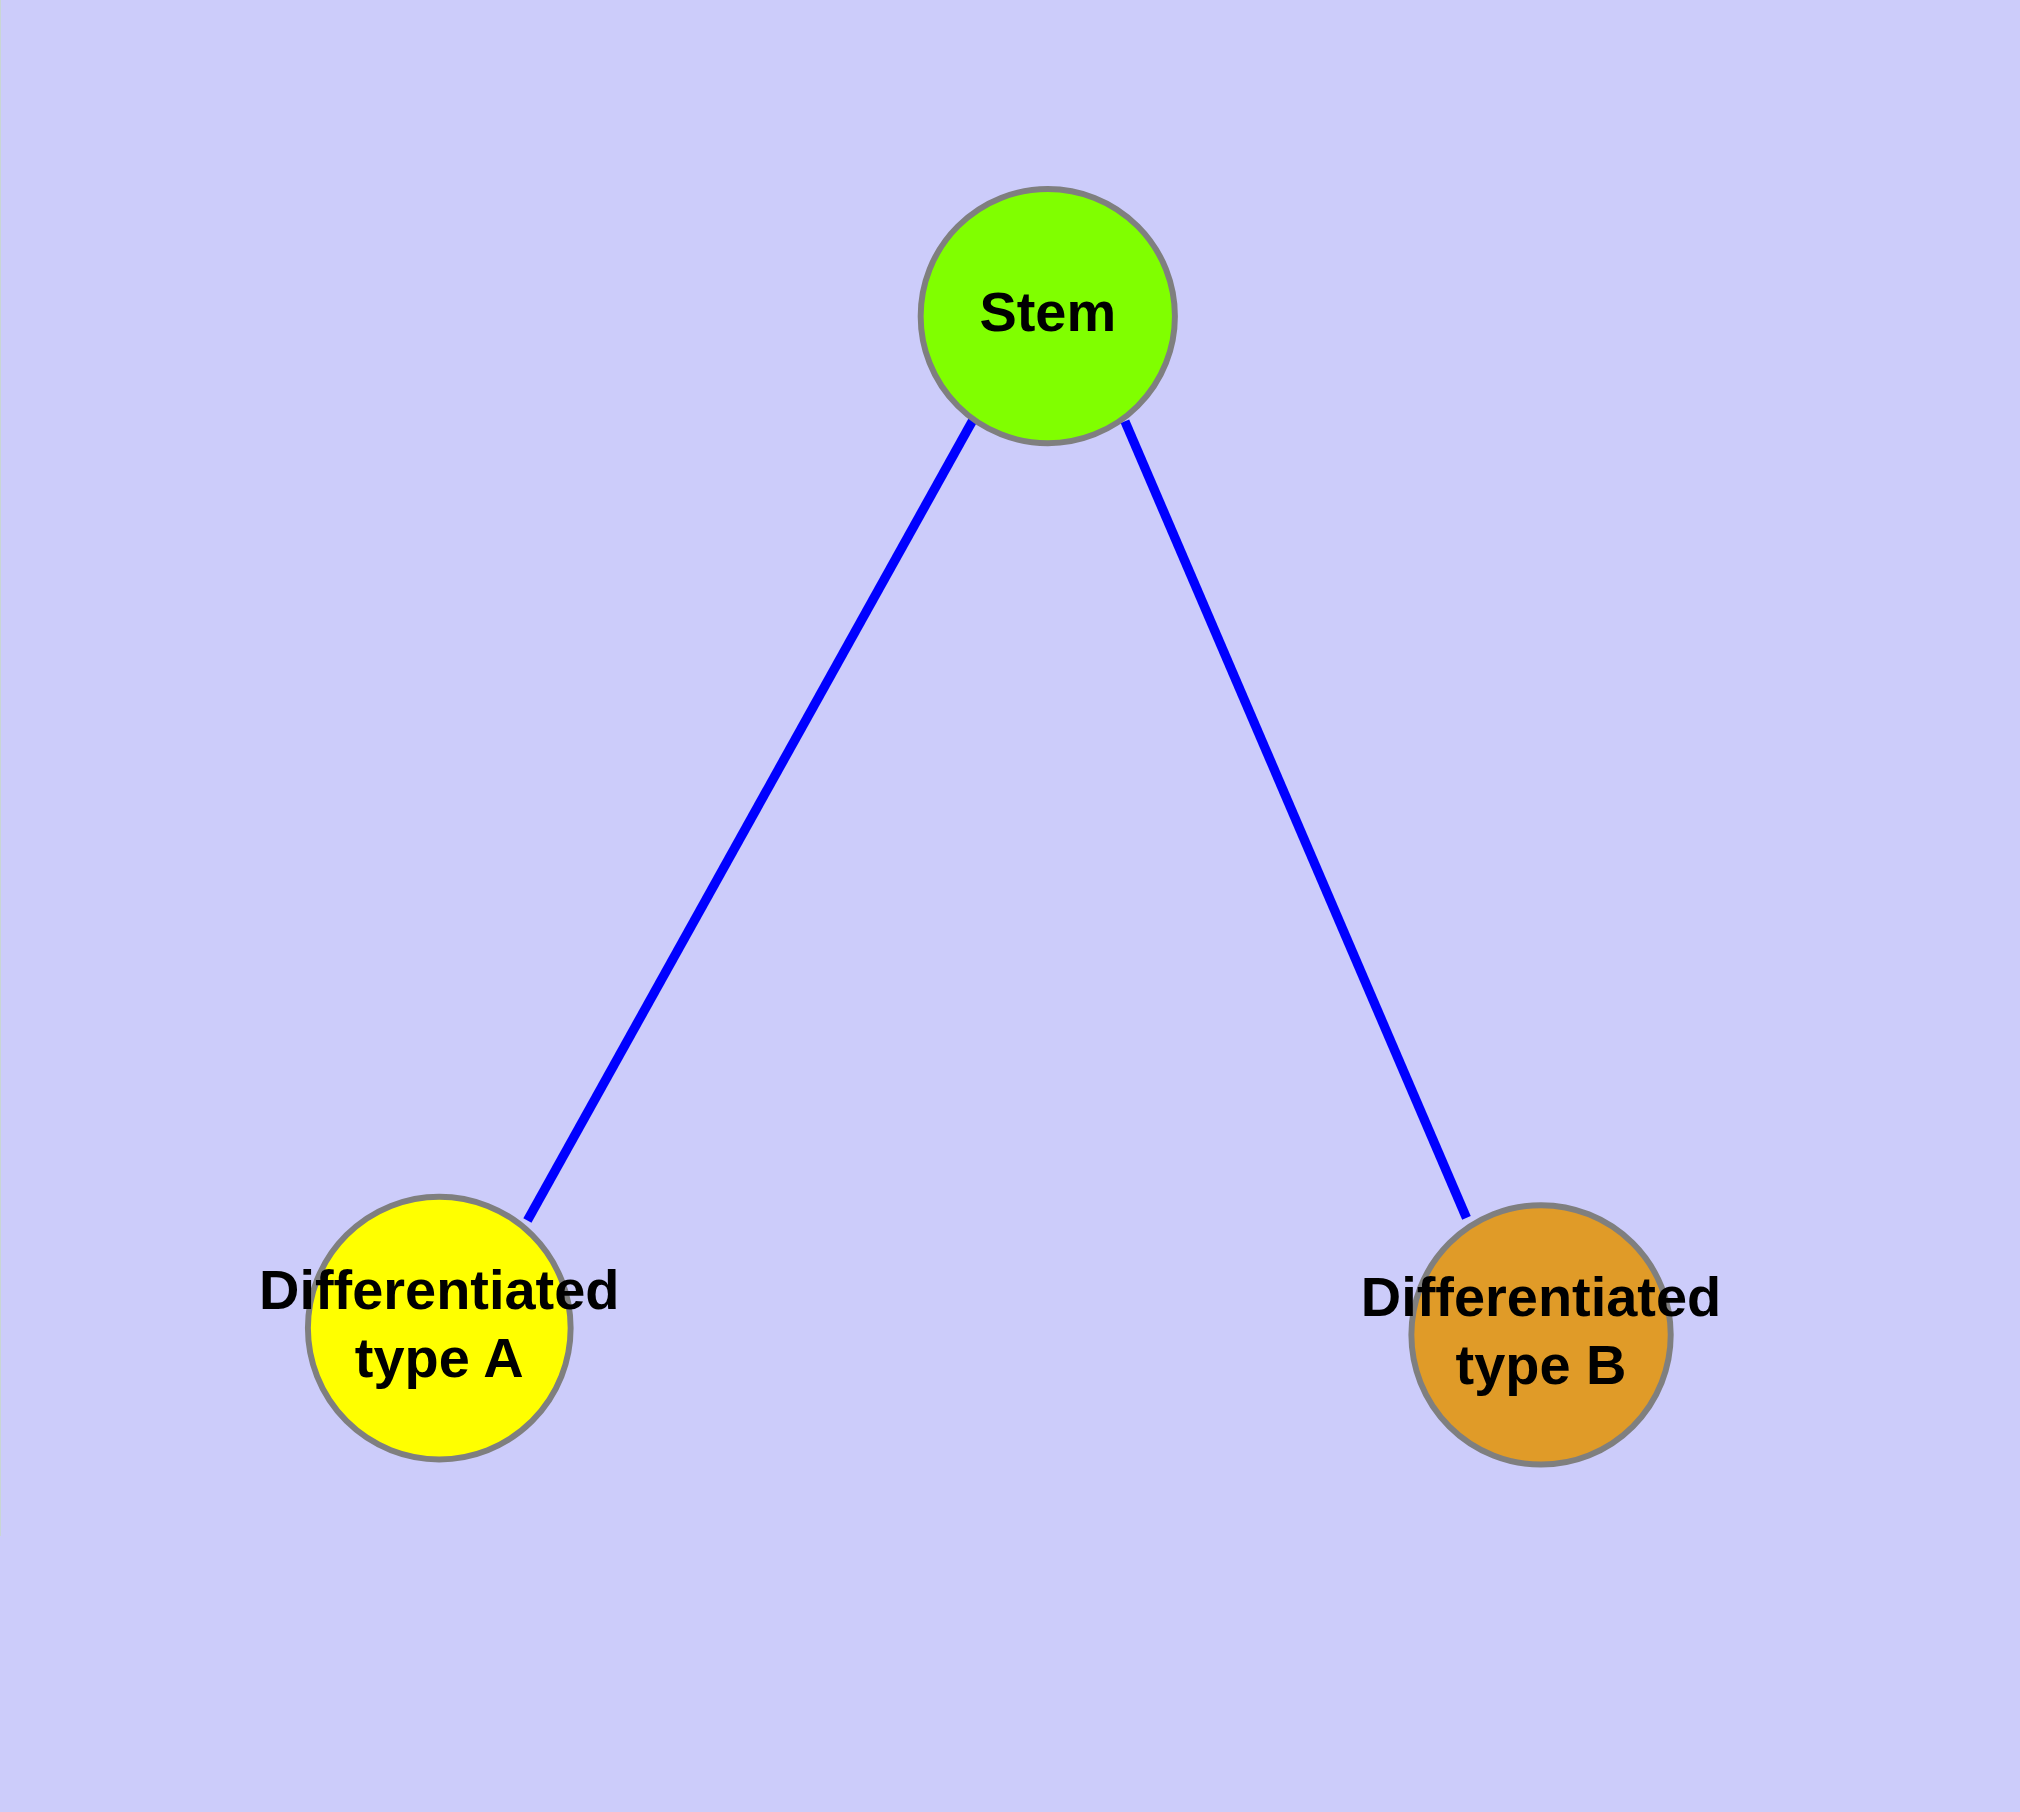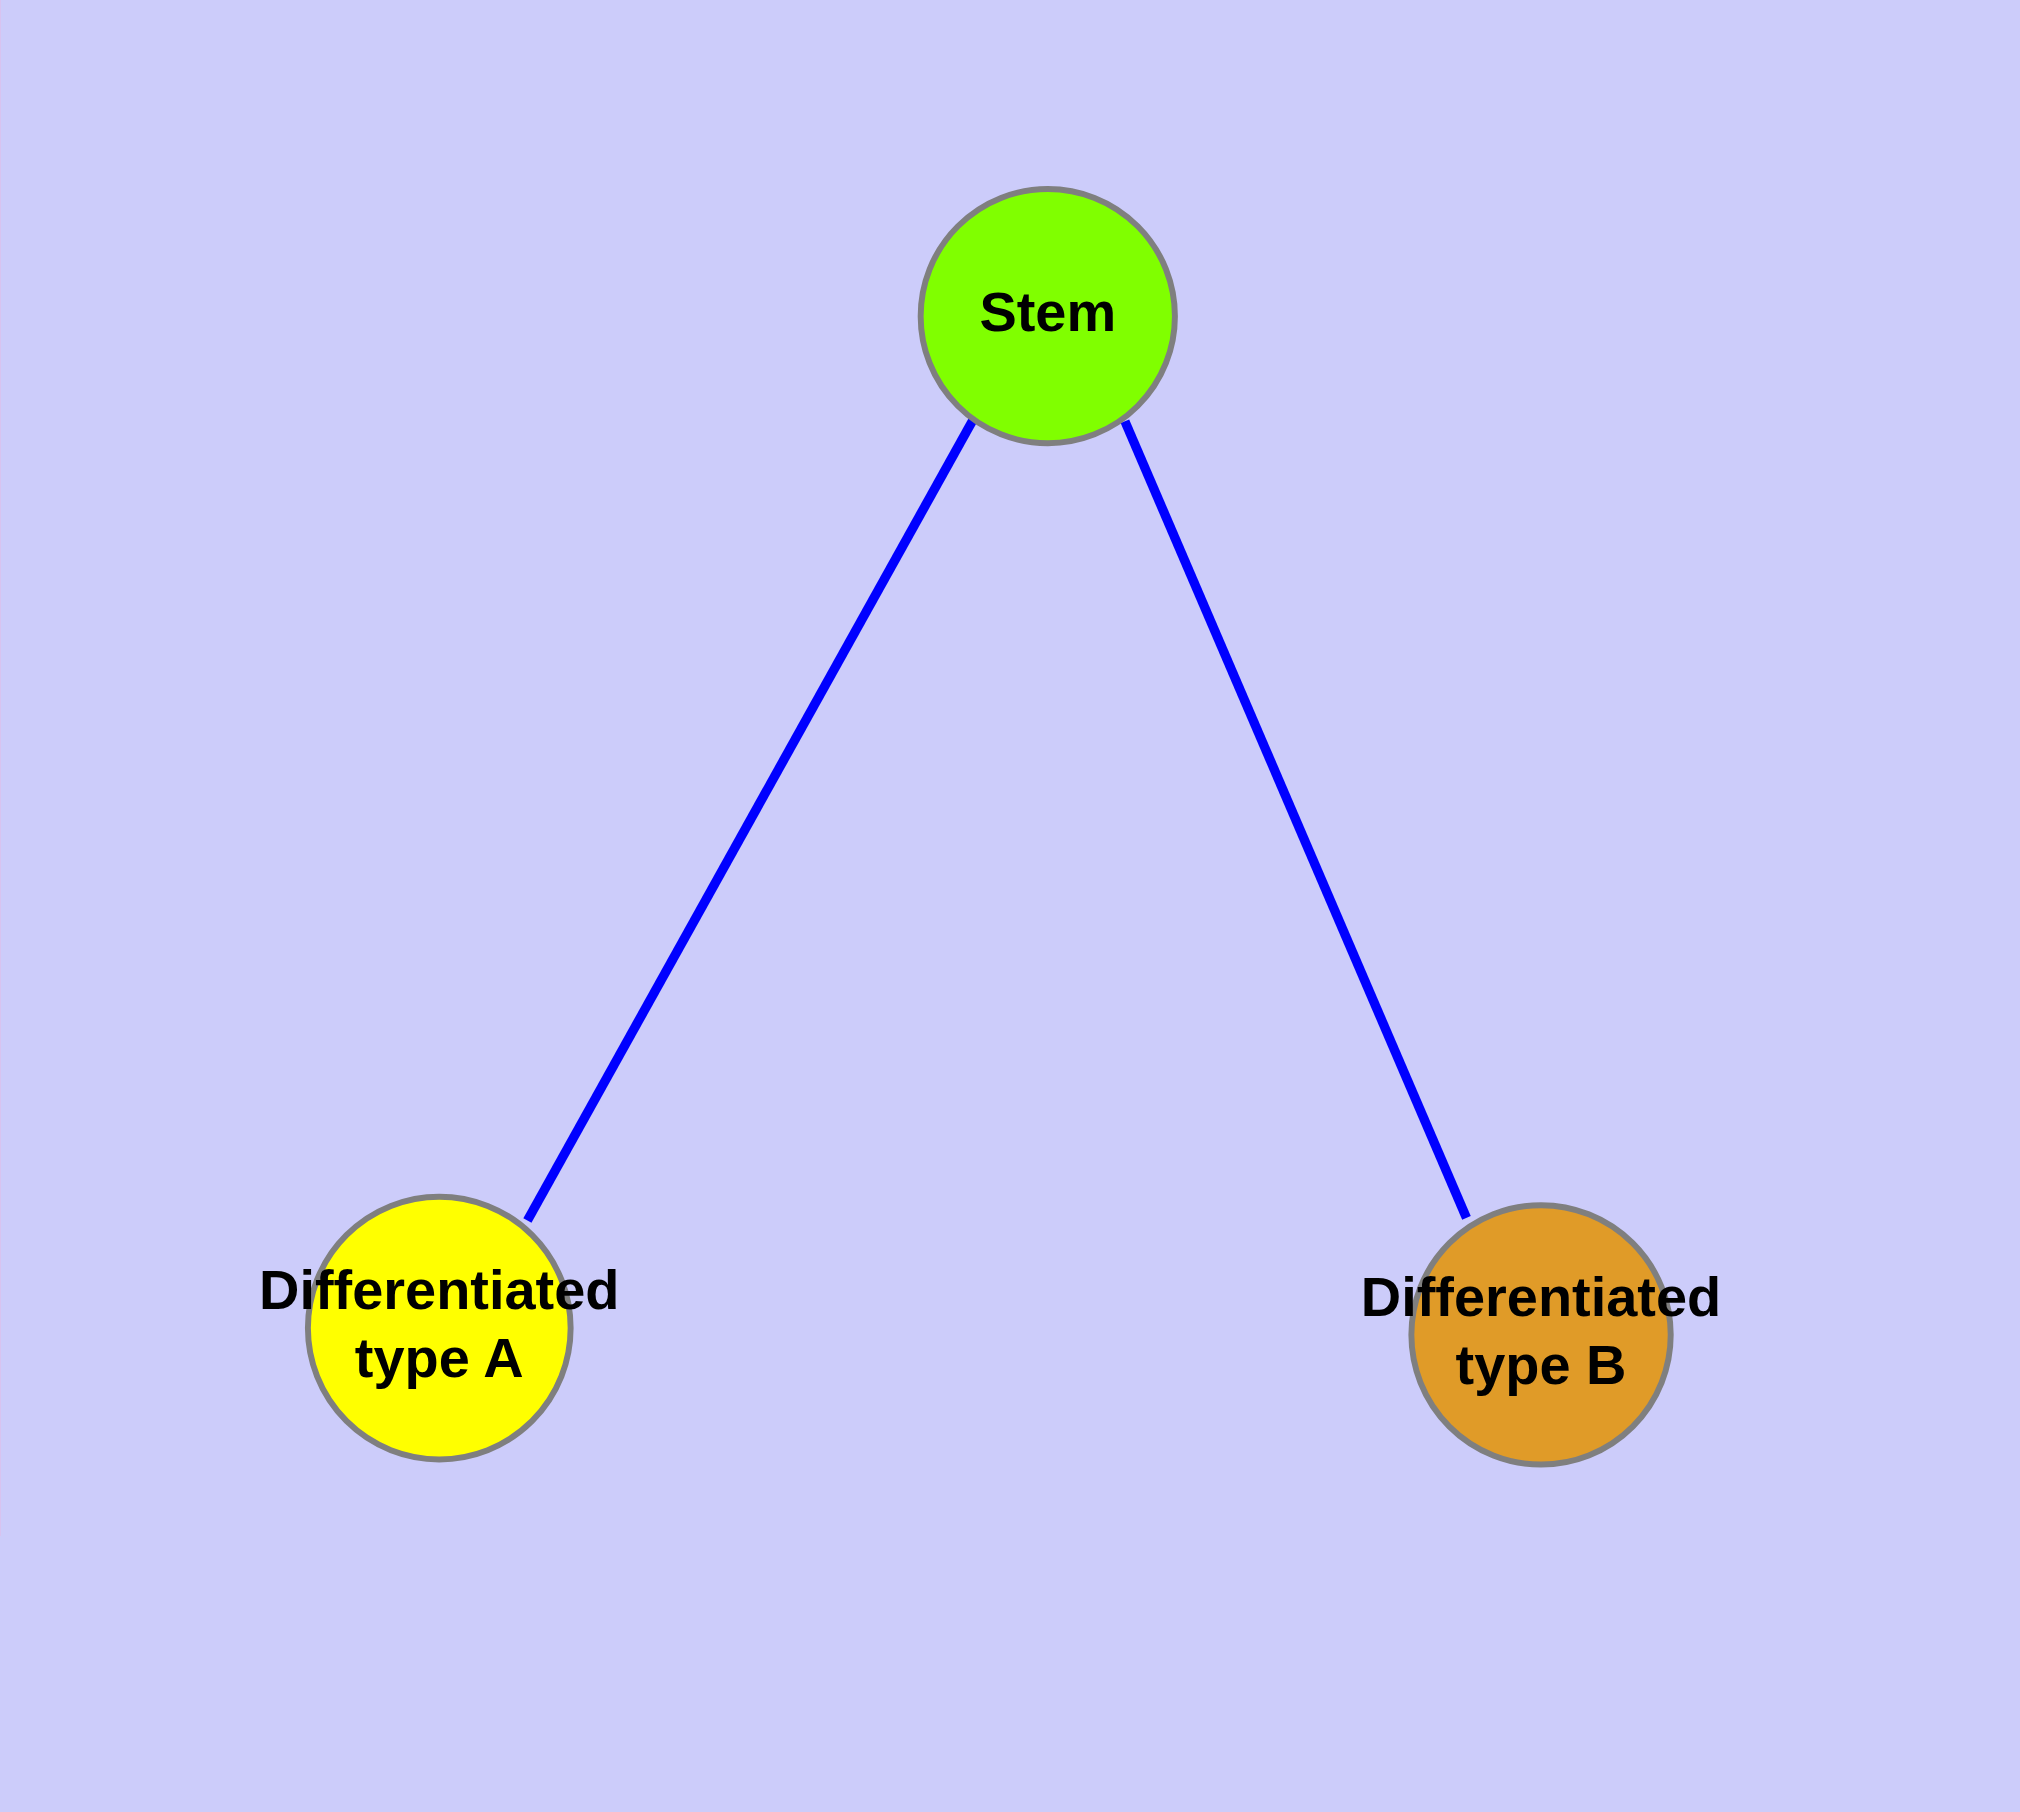--- a/index.html
+++ b/index.html
@@ -9,21 +9,21 @@
     background: #ccccfa;
   }
   body {
     font-family: "Liberation Sans", sans-serif;
   }
   #stage {
     position: relative;
     width: 2021px;
     height: 1536px;
     overflow: hidden;
-    background: #f9a8d4;
+    background: #bef264;
   }
   #graph-svg {
     position: absolute;
     top: 0;
     left: 0;
     width: 2021px;
     height: 1812px;
     display: block;
   }
   .node-label {

